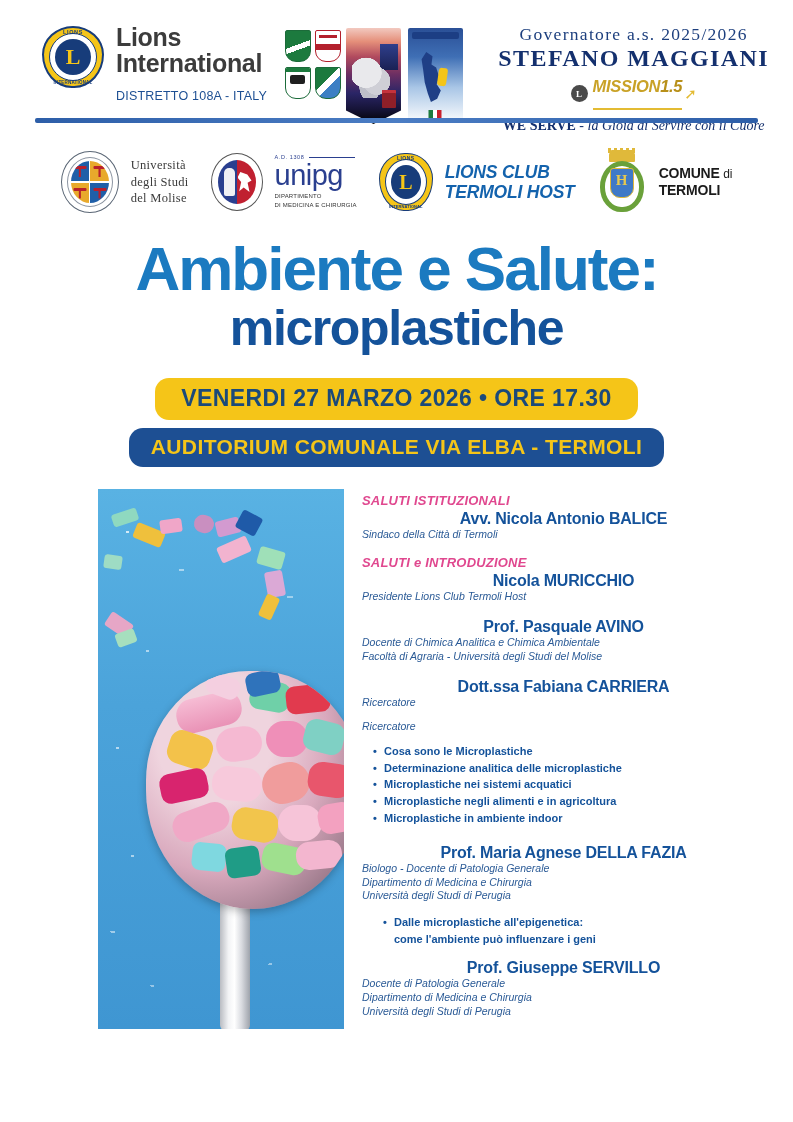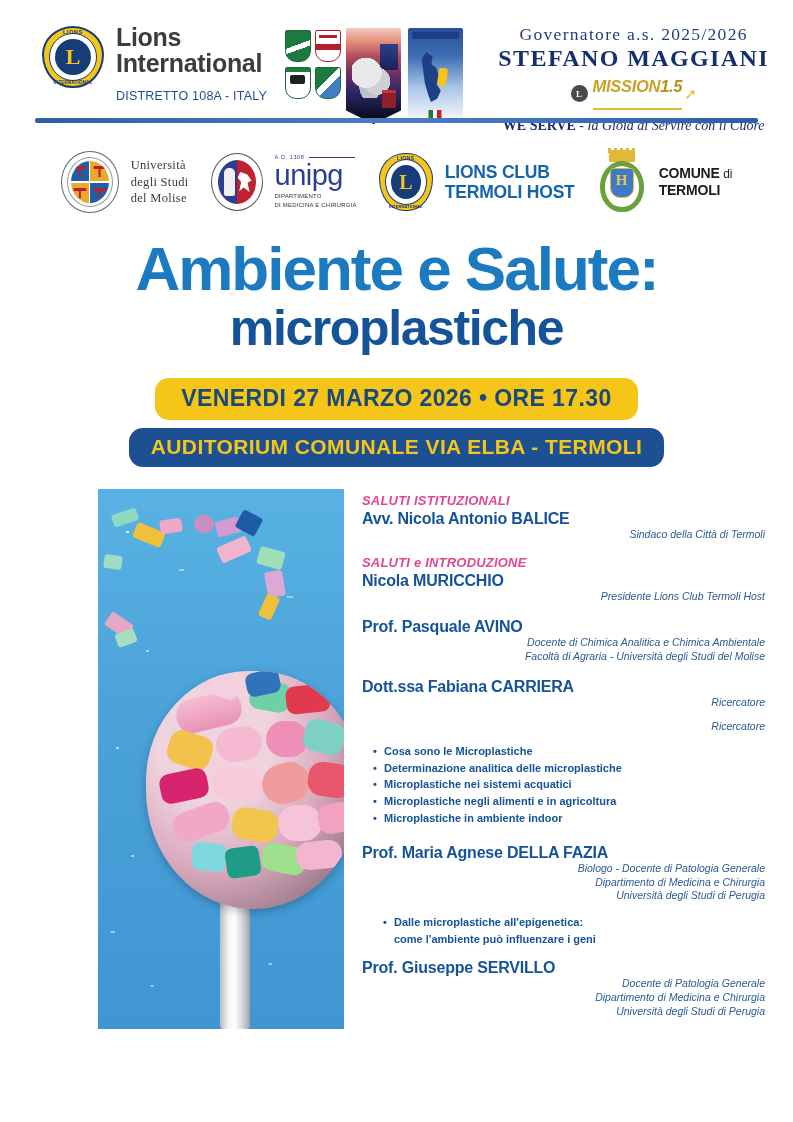--- a/index.html
+++ b/index.html
@@ -281,21 +281,21 @@
     position:absolute;inset:12px;background:#173c7a;border-radius:50%;
     display:flex;align-items:center;justify-content:center;
     color:#f5c518;font-size:20px;font-weight:bold;font-family:"Liberation Serif",serif;
   }
   .lcrest .t,.lcrest .b{
     position:absolute;left:0;right:0;text-align:center;color:#173c7a;font-weight:bold;
   }
   .lcrest .t{top:2px;font-size:5px;letter-spacing:.5px;}
   .lcrest .b{bottom:2px;font-size:4px;letter-spacing:.1px;}
   .lionsclub-text{
-    color:#1463ad;font-size:17.5px;font-weight:bold;line-height:1.16;letter-spacing:-.2px;
+    color:#1463ad;font-size:17.5px;font-weight:bold;line-height:1.16;letter-spacing:-.2px;font-style:italic;
   }
 
   .comune-seal{ width:50px;height:60px;position:relative;flex:0 0 auto; }
   .comune-crown{
     position:absolute;left:50%;transform:translateX(-50%);top:0;
     width:26px;height:10px;background:#e0b93a;border-radius:3px 3px 1px 1px;
     box-shadow:0 -3px 0 -1px #e0b93a;
   }
   .comune-crown::before{
     content:"";position:absolute;left:-1px;right:-1px;top:-4px;height:5px;
@@ -409,23 +409,24 @@
     flex:1 1 auto;
     padding-top:4px;
   }
   .sec-head{
     color:#e0488f; font-size:13px; font-weight:bold; font-style:italic;
     letter-spacing:.2px; margin-bottom:1px;
   }
   .name{
     color:#14529a; font-size:16px; font-weight:bold; letter-spacing:-.2px;
     line-height:1.2;
+    text-align:center;
   }
   .role{
-    color:#2a5a96; font-size:10.5px; font-style:italic; line-height:1.32;text-align:right;
+    color:#2a5a96; font-size:10.5px; font-style:italic; line-height:1.32;
   }
   .gap-sm{ height:10px; }
   .gap-md{ height:13px; }
   .gap-lg{ height:16px; }
 
   ul.topics{
     margin:9px 0 0 0; padding:0 0 0 22px; list-style:none;
   }
   ul.topics li{
     color:#14529a; font-size:11px; font-weight:bold; line-height:1.52;

